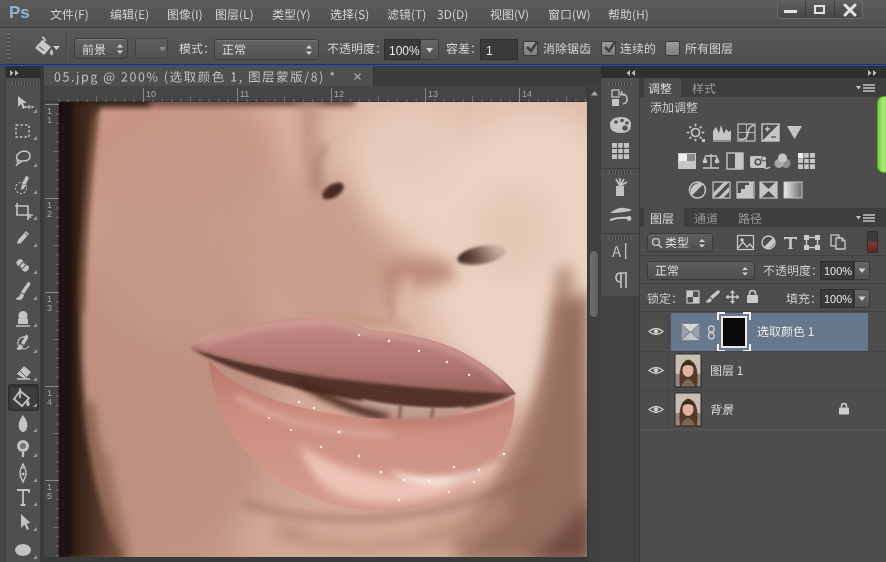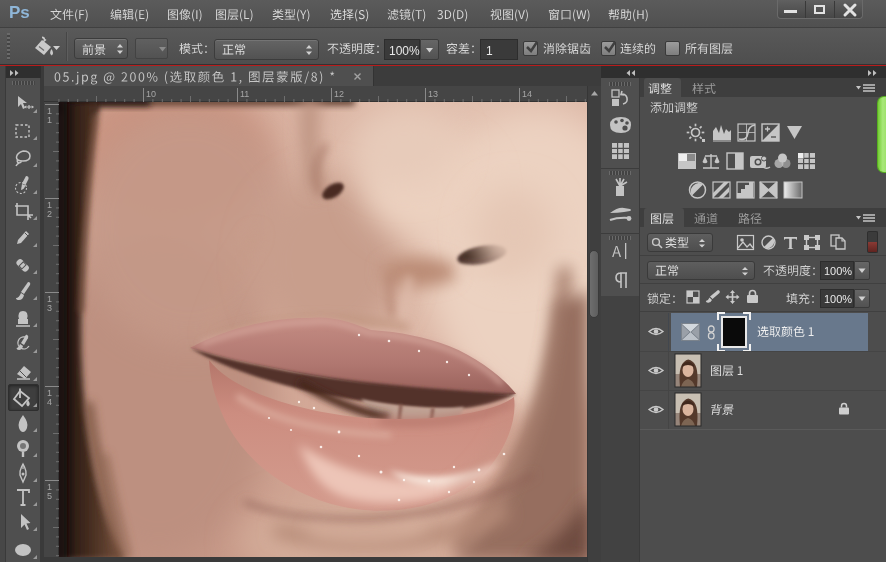--- a/index.html
+++ b/index.html
@@ -1,19 +1,19 @@
 <!DOCTYPE html>
 <html><head><meta charset="utf-8">
 <style>
 html,body{margin:0;padding:0;background:#535353;width:886px;height:562px;overflow:hidden;
 font-family:"Liberation Sans",sans-serif;}
 *{box-sizing:border-box;}
 .abs{position:absolute;}
 svg.t{position:absolute;overflow:visible;}
-#page{position:relative;width:886px;height:562px;background:#b91c1c;}
+#page{position:relative;width:886px;height:562px;background:#1d4ed8;}
 </style></head><body>
 <div id="page">
 <div class="abs" style="left:0;top:0;width:886px;height:28px;background:linear-gradient(#5b5b5b,#505050);border-bottom:1px solid #404040;"></div>
     <div class="abs" style="left:9px;top:3px;font-size:17px;font-weight:bold;color:#8fb6d8;letter-spacing:0px;">Ps</div>
     <svg class="t" style="left:50px;top:7.0px;" width="41" height="17">
       <path transform="translate(0,12)" fill="#d8d8d8" d="M5.1 -9.9C5.4 -9.3 5.8 -8.5 6 -8L7 -8.3C6.8 -8.8 6.4 -9.6 6 -10.2ZM0.6 -8V-7.1H2.5C3.2 -5.3 4.1 -3.7 5.4 -2.4C4 -1.3 2.4 -0.5 0.4 0.1C0.6 0.3 0.9 0.7 1 0.9C3 0.3 4.7 -0.6 6 -1.8C7.4 -0.6 9 0.3 11 0.9C11.1 0.6 11.4 0.2 11.6 0C9.7 -0.4 8.1 -1.3 6.7 -2.4C7.9 -3.6 8.9 -5.2 9.6 -7.1H11.4V-8ZM6 -3C4.9 -4.2 4 -5.5 3.4 -7.1H8.5C7.9 -5.5 7.1 -4.1 6 -3Z M15.8 -4.1V-3.2H19.2V1H20.1V-3.2H23.4V-4.1H20.1V-6.7H22.9V-7.6H20.1V-9.9H19.2V-7.6H17.6C17.8 -8.2 17.9 -8.7 18 -9.3L17.2 -9.5C16.9 -7.9 16.4 -6.4 15.7 -5.4C15.9 -5.3 16.3 -5 16.5 -4.9C16.8 -5.4 17.1 -6 17.4 -6.7H19.2V-4.1ZM15.2 -10C14.6 -8.2 13.5 -6.4 12.4 -5.2C12.5 -5 12.8 -4.6 12.9 -4.4C13.3 -4.8 13.6 -5.2 14 -5.8V0.9H14.9V-7.2C15.3 -8 15.7 -8.9 16.1 -9.8Z M26.9 2.4 27.5 2.1C26.5 0.3 26 -1.7 26 -3.7C26 -5.8 26.5 -7.8 27.5 -9.5L26.9 -9.8C25.8 -8 25.1 -6.1 25.1 -3.7C25.1 -1.4 25.8 0.6 26.9 2.4Z M29.3 0H30.4V-3.9H33.7V-4.9H30.4V-7.9H34.3V-8.8H29.3Z M35.9 2.4C37 0.6 37.6 -1.4 37.6 -3.7C37.6 -6.1 37 -8 35.9 -9.8L35.2 -9.5C36.2 -7.8 36.7 -5.8 36.7 -3.7C36.7 -1.7 36.2 0.3 35.2 2.1Z"></path>
     </svg>
 <svg class="t" style="left:110px;top:7.0px;" width="41" height="17">
       <path transform="translate(0,12)" fill="#d8d8d8" d="M0.5 -0.6 0.7 0.2C1.7 -0.2 2.9 -0.7 4.2 -1.2L4 -2C2.7 -1.5 1.4 -0.9 0.5 -0.6ZM0.7 -5.1C0.9 -5.2 1.2 -5.2 2.5 -5.4C2 -4.6 1.6 -4 1.4 -3.8C1 -3.3 0.8 -3 0.5 -3C0.6 -2.8 0.8 -2.4 0.8 -2.2C1 -2.3 1.4 -2.4 4.1 -3.1C4 -3.3 4 -3.6 4 -3.8L2 -3.4C2.9 -4.5 3.7 -5.8 4.4 -7.2L3.6 -7.6C3.4 -7.1 3.2 -6.6 2.9 -6.2L1.6 -6.1C2.3 -7.1 3 -8.5 3.4 -9.8L2.6 -10.1C2.1 -8.6 1.3 -7 1.1 -6.6C0.9 -6.2 0.7 -6 0.5 -5.9C0.6 -5.7 0.7 -5.3 0.7 -5.1ZM7.5 -4.2V-2.4H6.5V-4.2ZM8.1 -4.2H9V-2.4H8.1ZM5.8 -4.9V0.9H6.5V-1.7H7.5V0.6H8.1V-1.7H9V0.6H9.6V-1.7H10.5V0.1C10.5 0.2 10.4 0.2 10.3 0.2C10.2 0.2 10 0.2 9.8 0.2C9.9 0.4 9.9 0.7 10 0.9C10.4 0.9 10.7 0.9 10.9 0.7C11.1 0.6 11.2 0.4 11.2 0.1V-5L10.5 -4.9ZM9.6 -4.2H10.5V-2.4H9.6ZM7.3 -9.9C7.5 -9.6 7.6 -9.1 7.8 -8.8H5V-6.2C5 -4.3 4.9 -1.7 3.8 0.3C3.9 0.3 4.3 0.6 4.5 0.8C5.6 -1.2 5.8 -4 5.8 -6H11V-8.8H8.7C8.6 -9.2 8.4 -9.7 8.1 -10.2ZM5.8 -8H10.2V-6.7H5.8Z M18.6 -9H21.8V-7.8H18.6ZM17.8 -9.7V-7.1H22.7V-9.7ZM13 -4C13.1 -4.1 13.4 -4.2 13.8 -4.2H14.9V-2.4L12.5 -2L12.7 -1.1L14.9 -1.6V0.9H15.8V-1.8L17.1 -2L17.1 -2.8L15.8 -2.6V-4.2H16.9V-5H15.8V-6.8H14.9V-5H13.8C14.1 -5.8 14.4 -6.8 14.7 -7.8H16.9V-8.7H15C15.1 -9.1 15.2 -9.5 15.2 -9.9L14.4 -10.1C14.3 -9.6 14.2 -9.1 14.1 -8.7H12.6V-7.8H13.9C13.6 -6.8 13.4 -6 13.3 -5.7C13.1 -5.2 12.9 -4.8 12.7 -4.8C12.8 -4.6 12.9 -4.2 13 -4ZM21.8 -5.7V-4.6H18.7V-5.7ZM16.8 -0.9 16.9 -0.1 21.8 -0.5V1H22.6V-0.6L23.5 -0.6L23.5 -1.4L22.6 -1.3V-5.7H23.4V-6.4H17.1V-5.7H17.9V-1ZM21.8 -3.9V-2.9H18.7V-3.9ZM21.8 -2.2V-1.3L18.7 -1V-2.2Z M26.9 2.4 27.5 2.1C26.5 0.3 26 -1.7 26 -3.7C26 -5.8 26.5 -7.8 27.5 -9.5L26.9 -9.8C25.8 -8 25.1 -6.1 25.1 -3.7C25.1 -1.4 25.8 0.6 26.9 2.4Z M29.3 0H34.5V-0.9H30.4V-4.2H33.7V-5.1H30.4V-7.9H34.3V-8.8H29.3Z M36.3 2.4C37.4 0.6 38.1 -1.4 38.1 -3.7C38.1 -6.1 37.4 -8 36.3 -9.8L35.6 -9.5C36.7 -7.8 37.2 -5.8 37.2 -3.7C37.2 -1.7 36.7 0.3 35.6 2.1Z"></path>
     </svg>

